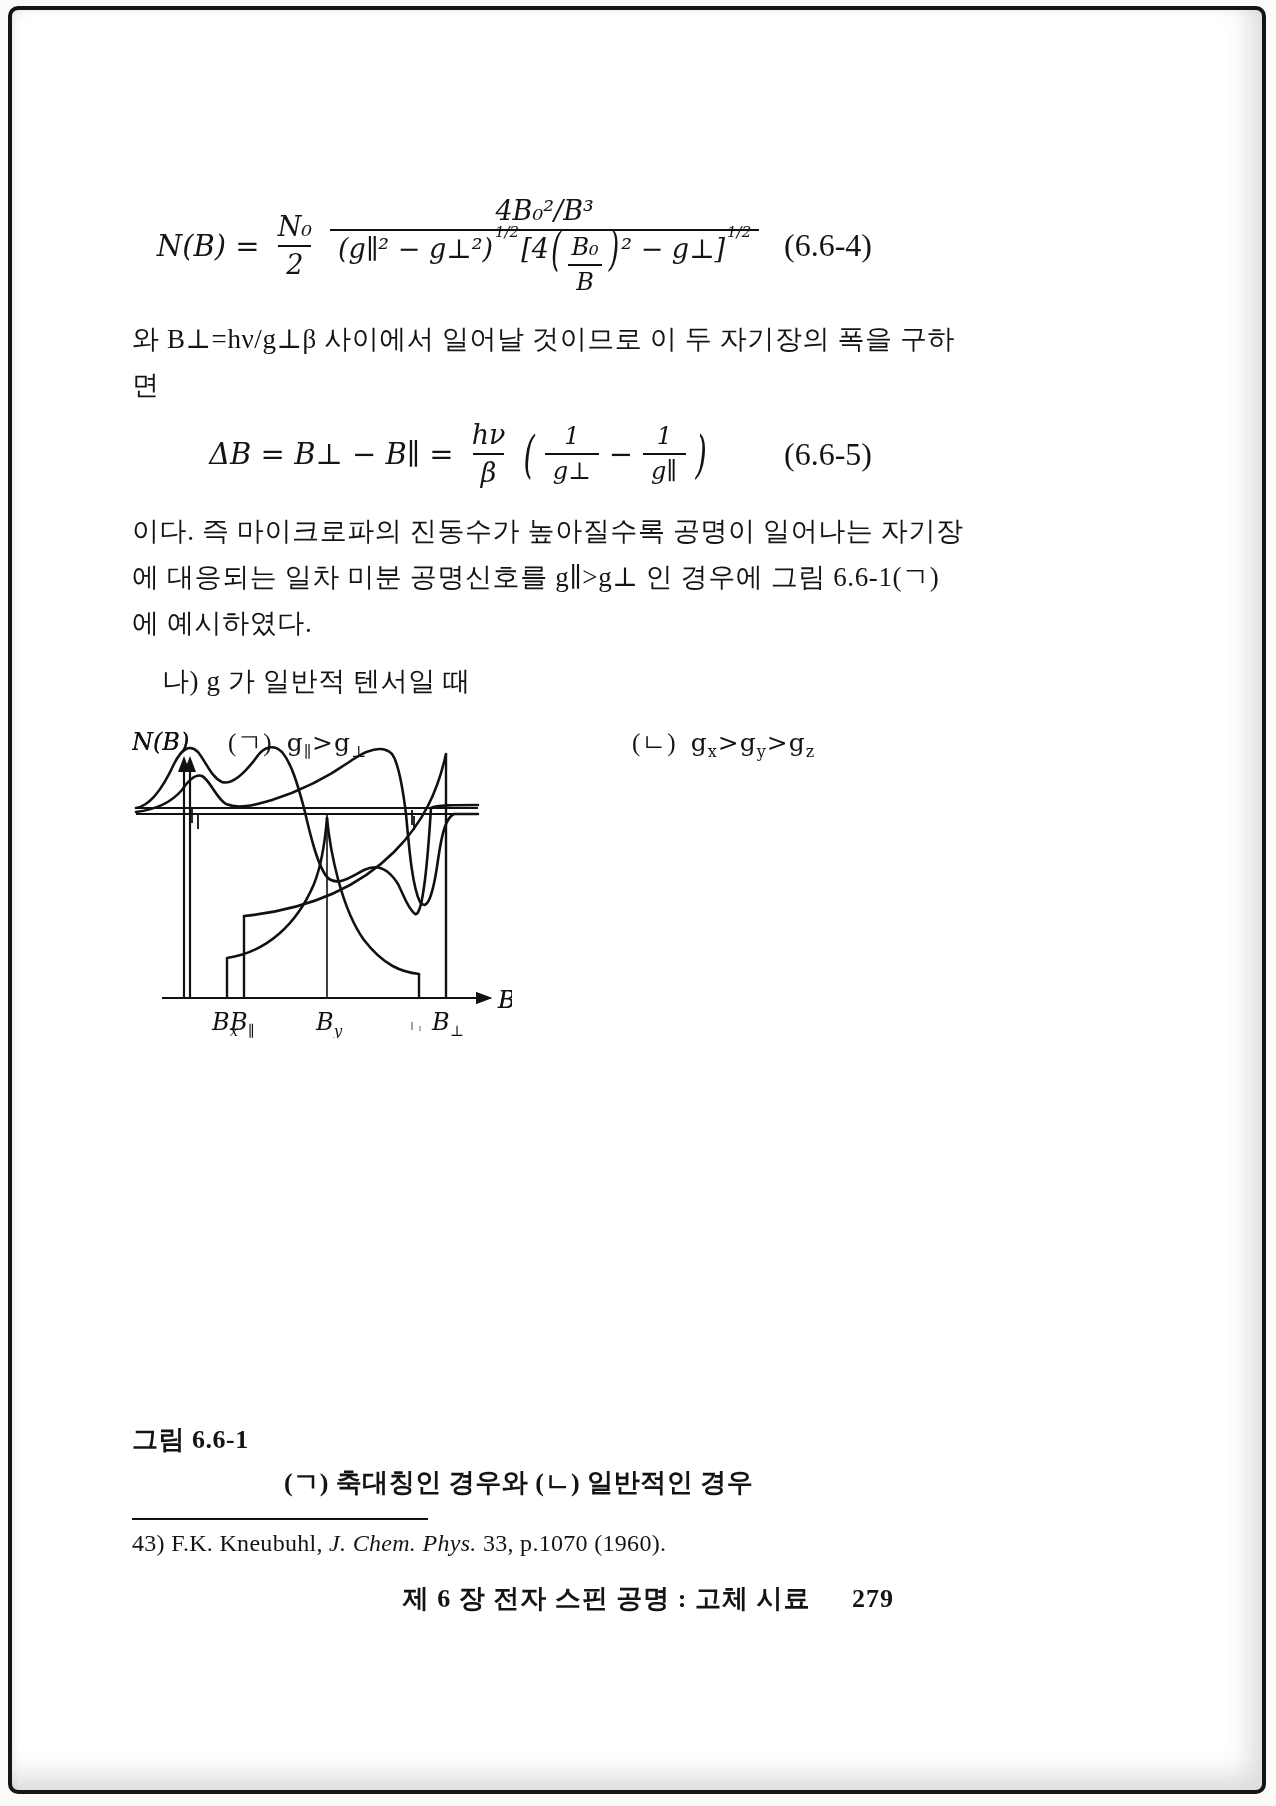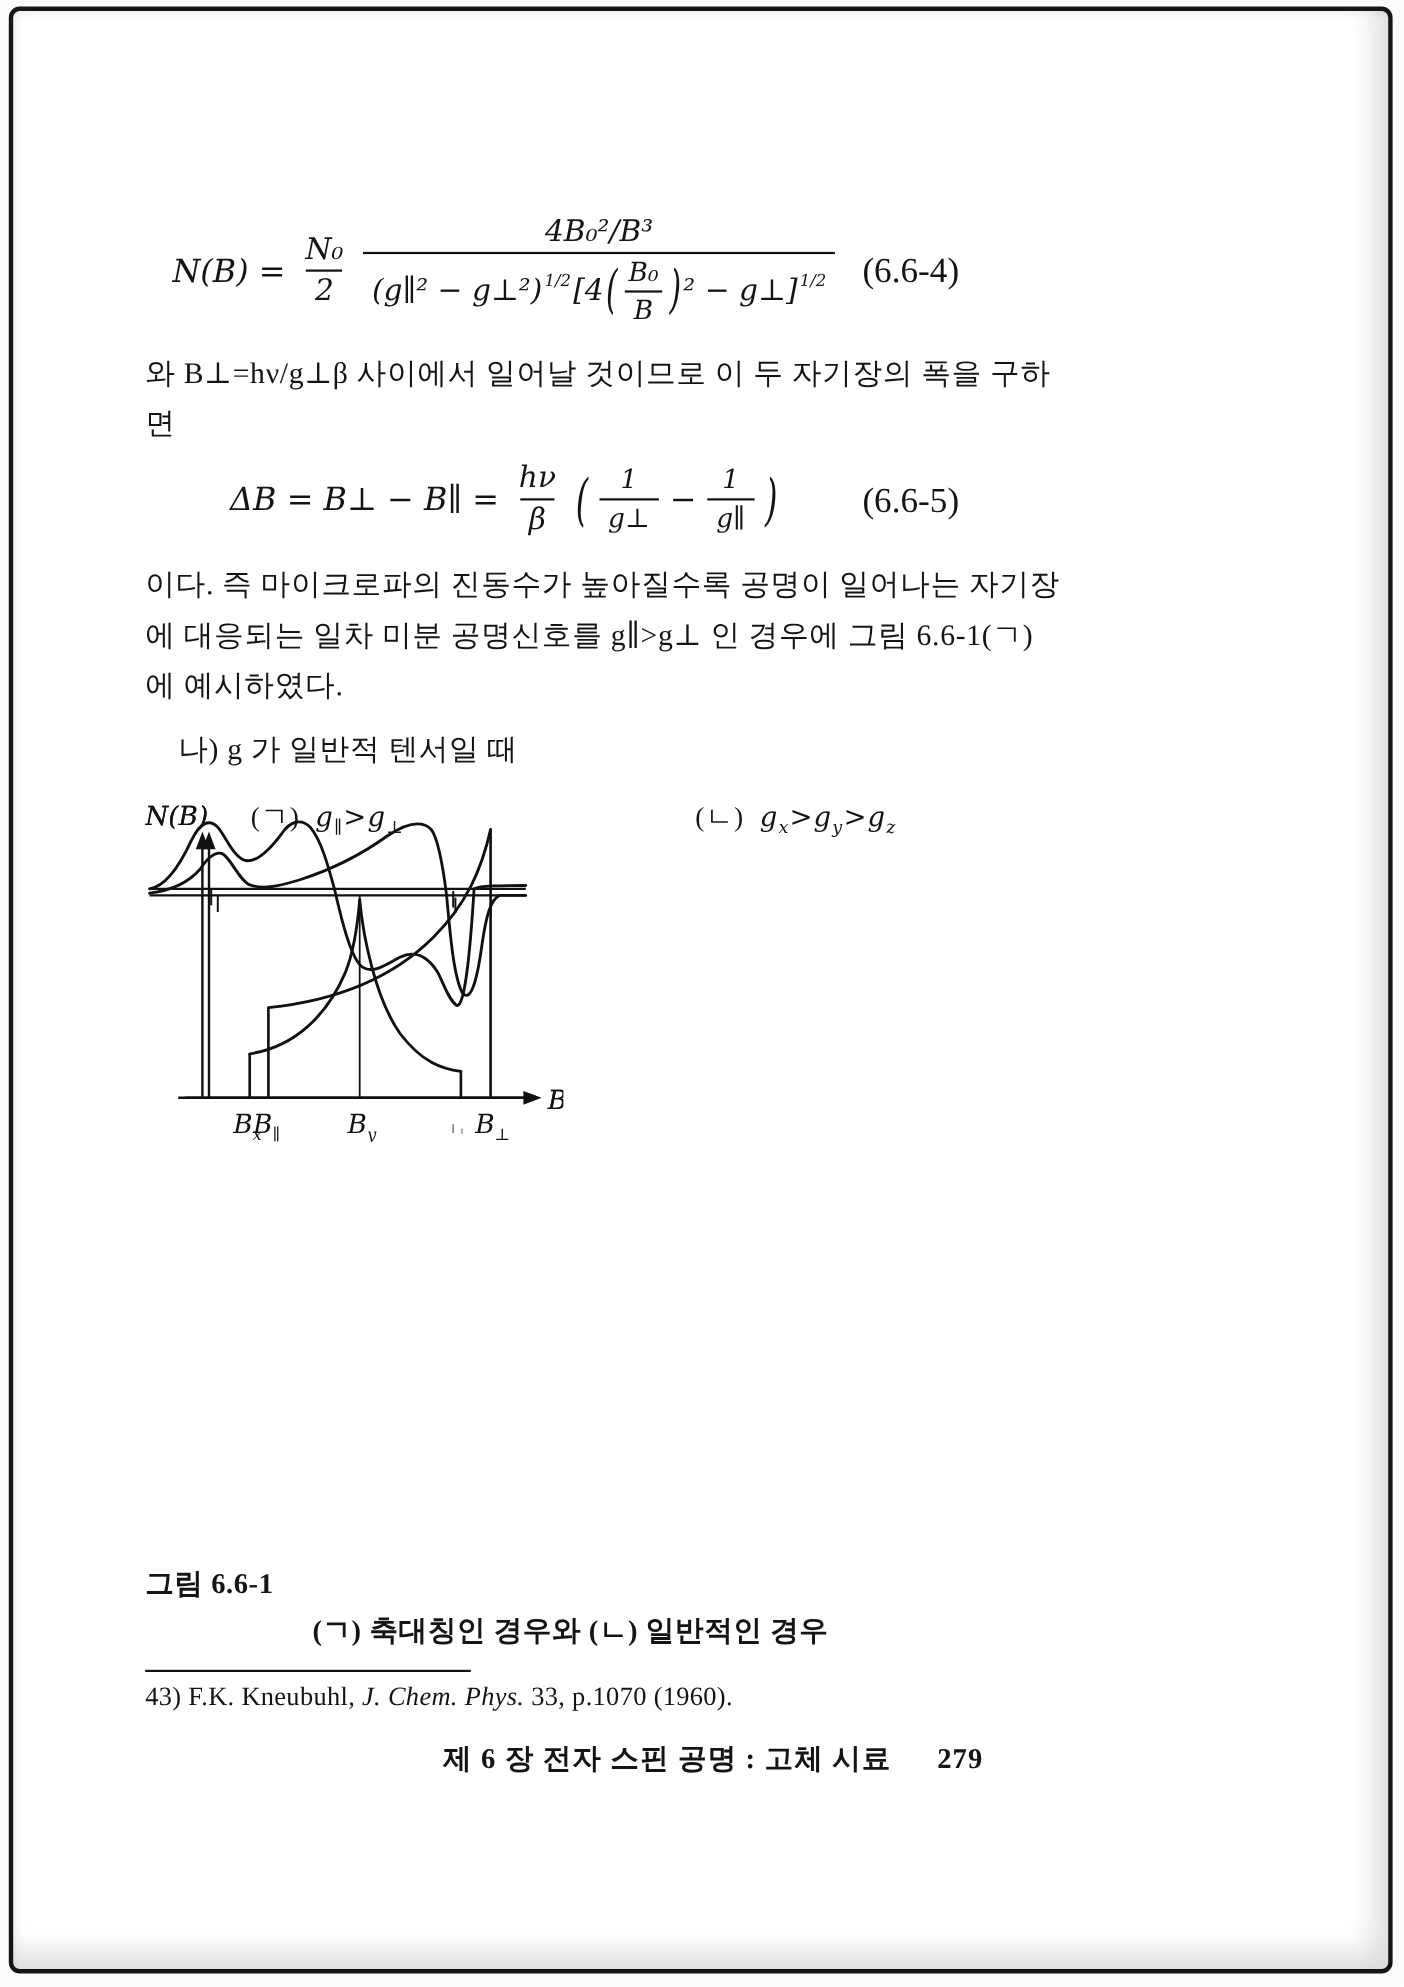--- a/index.html
+++ b/index.html
@@ -21,35 +21,35 @@
   
   .eqrow { display:flex; align-items:center; margin:4px 0 20px; }
   .eqbody {
     flex:1; display:flex; align-items:center; justify-content:center; gap:10px;
     font-family:"DejaVu Serif",serif; font-style:italic; font-size:29px;
   }
   .eqnum { width:116px; text-align:left; font-style:normal; font-size:32px; }
   .frac { display:inline-flex; flex-direction:column; align-items:center; text-align:center; line-height:1.12; font-size:27px; }
   .frac > .fnum { padding:0 8px 3px; }
   .frac > .fden { border-top:2px solid #111; padding:3px 8px 0; }
-  .den-row { display:flex; align-items:center; gap:2px; }
+  .den-row { display:flex; align-items:flex-start; gap:2px; }
   .frac.inner { font-size:24px; }
   sup.exp { font-size:15px; font-style:italic; transform:translateY(-10px); display:inline-block; }
   .stretch { display:inline-block; transform:scaleY(1.75); transform-origin:center; font-weight:300; }
 
   
   .para { margin:0 0 12px; }
   .line { line-height:46px; letter-spacing:0.6px; white-space:nowrap; }
   .indent { text-indent:30px; }
   sup.ref { font-size:16px; }
 
   
   .figure { position:relative; height:648px; margin-top:22px; }
   .fig-title { position:absolute; top:0; font-size:25px; letter-spacing:1px; }
-  .fig-title .it { font-family:"DejaVu Serif",serif; font-style:italic; margin-left:14px; }
+  .fig-title .it { font-family:"DejaVu Serif",serif; margin-left:14px; }
   .fig-title sub { font-size:16px; }
   svg { position:absolute; }
   svg.gleft  { left:0;   top:40; }
   svg.gright { left:398; top:40; }
   svg.dleft  { left:14;  top:374; }
   svg.dright { left:402; top:368; }
   svg text { font-family:"DejaVu Serif",serif; font-style:italic; font-size:24px; fill:#111; }
   tspan.svgsub { font-size:15px; }
 
   

